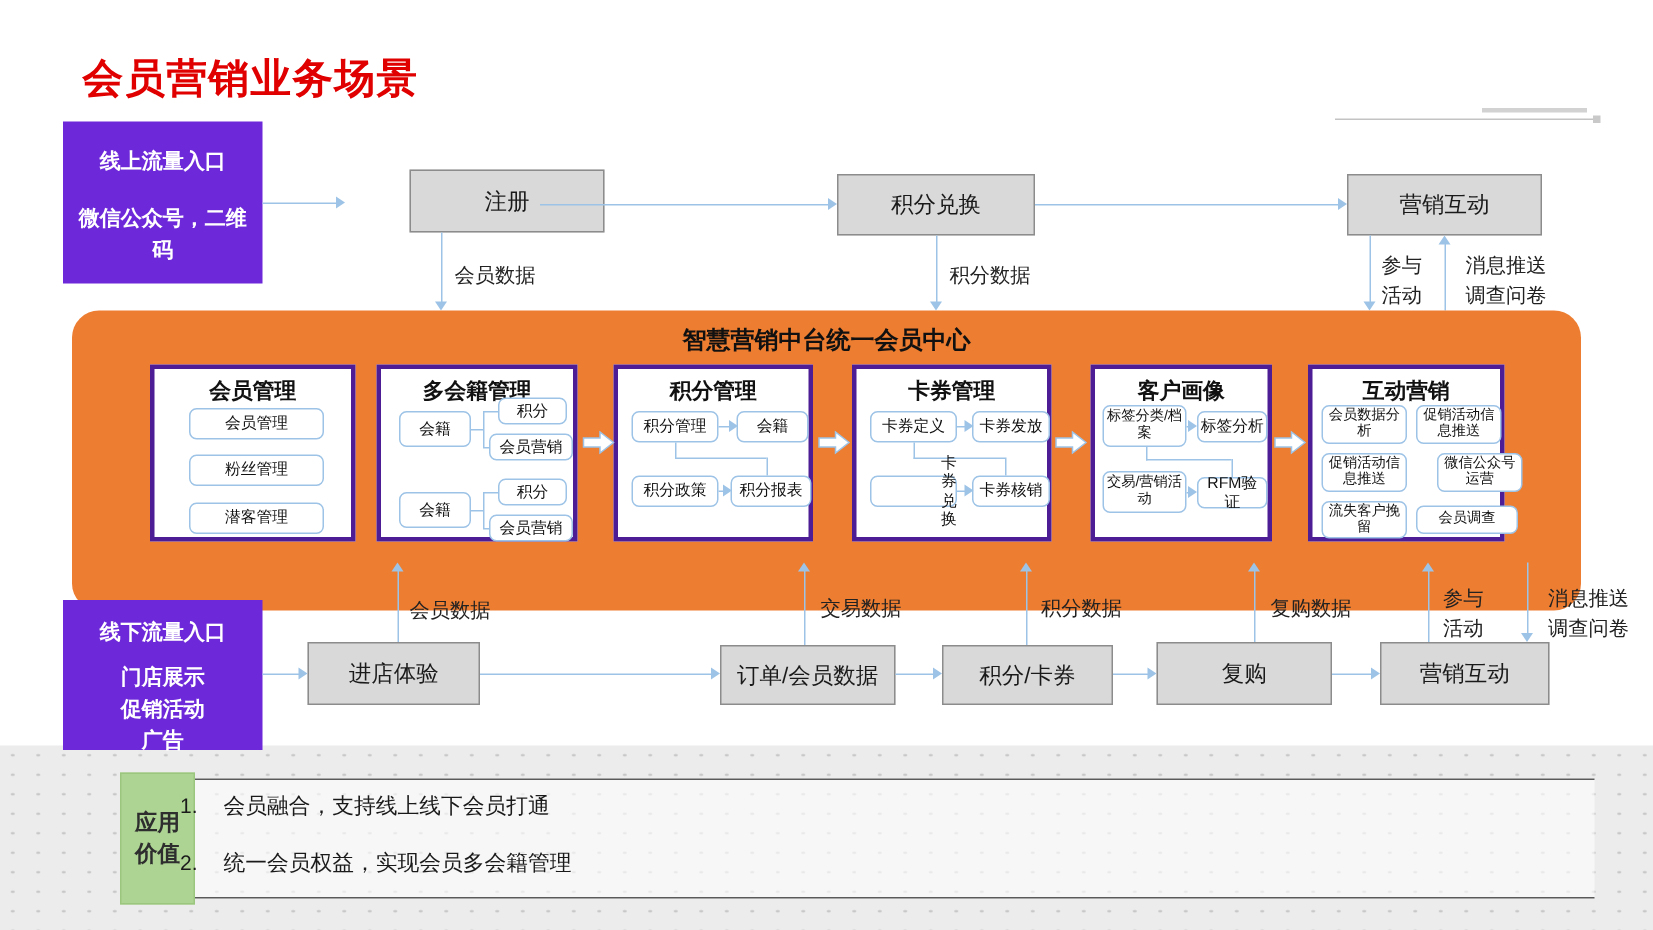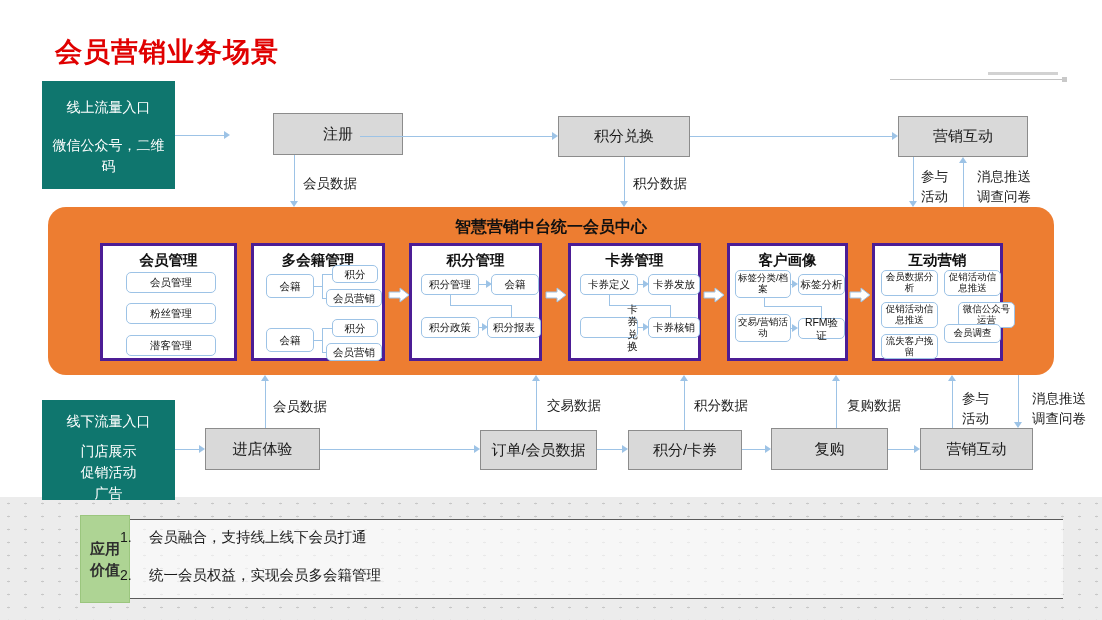--- a/index.html
+++ b/index.html
@@ -5,35 +5,35 @@
   * { margin:0; padding:0; box-sizing:border-box; }
   body { background:#fff; font-family:"Liberation Sans", sans-serif; }
   .stage { position:relative; width:1102px; height:620px; background:#ffffff; overflow:hidden; }
 
   .page-title { position:absolute; left:55px; top:34px; font-size:27px; font-weight:bold; color:#e00000; letter-spacing:1px; }
 
   .deco-thin { position:absolute; height:1px; background:#c3c3c3; }
   .deco-thick { position:absolute; height:3px; background:#d2d2d2; }
   .deco-sq { position:absolute; width:5px; height:5px; background:#c9c9c9; }
 
-  .entry { position:absolute; background:#0f766e; color:#ffffff; font-weight:normal; text-align:center; font-size:14px; line-height:1.5; }
+  .entry { position:absolute; background:#6d28d9; color:#ffffff; font-weight:bold; text-align:center; font-size:14px; line-height:1.5; }
   .entry .detail { white-space:pre-line; }
 
   .pbox { position:absolute; background:#D9D9D9; border:1px solid #8c8c8c; display:flex; align-items:center; justify-content:center; font-size:15px; color:#1a1a1a; }
 
   .hl { position:absolute; height:1px; background:#9DC3E6; }
   .vl { position:absolute; width:1px; background:#9DC3E6; }
   .ar { position:absolute; width:0; height:0; }
   .ar.r { border-top:4px solid transparent; border-bottom:4px solid transparent; border-left:6px solid #9DC3E6; }
   .ar.d { border-left:4px solid transparent; border-right:4px solid transparent; border-top:6px solid #9DC3E6; }
   .ar.u { border-left:4px solid transparent; border-right:4px solid transparent; border-bottom:6px solid #9DC3E6; }
 
   .flabel { position:absolute; font-size:13.5px; color:#222; white-space:pre-line; line-height:1.5; }
 
-  .platform { position:absolute; left:48px; top:207px; width:1006px; height:168px; background:#ED7D31; border-radius:18px; }
+  .platform { position:absolute; left:48px; top:207px; width:1006px; height:200px; background:#ED7D31; border-radius:18px; }
   .platform-title { position:absolute; left:0; right:0; top:10px; text-align:center; font-size:16px; font-weight:bold; color:#111; }
 
   .panel { position:absolute; top:243px; height:118px; background:#ffffff; border:3px solid #4c1d95; }
   .ptitle { position:absolute; left:0; right:0; top:5px; text-align:center; font-size:14.5px; font-weight:bold; color:#111; }
   .sbox { position:absolute; background:#fff; border:1px solid #9DC3E6; border-radius:5px; display:flex; align-items:center; justify-content:center; font-size:10.5px; line-height:1.15; text-align:center; color:#111; padding:1px; }
   .sbox.tiny { font-size:9.5px; }
 
   .blockarrow { position:absolute; width:22px; height:16px; }
 
   .texture { position:absolute; left:0; right:0; top:497px; bottom:0; background-color:#ececec;
@@ -168,21 +168,21 @@
     <div class="ar r" style="left:62px; top:78px;"></div>
   </div>
 
   <div class="panel" style="left:872px; width:131px;">
     <div class="ptitle">互动营销</div>
     <div class="sbox tiny" style="left:6px; top:24px; width:57px; height:26px;">会员数据分析</div>
     <div class="sbox tiny" style="left:69px; top:24px; width:57px; height:26px;">促销活动信息推送</div>
     <div class="sbox tiny" style="left:6px; top:56px; width:57px; height:26px;">促销活动信息推送</div>
     <div class="sbox tiny" style="left:83px; top:56px; width:57px; height:26px;">微信公众号运营</div>
     <div class="sbox tiny" style="left:6px; top:88px; width:57px; height:25px;">流失客户挽留</div>
-    <div class="sbox tiny" style="left:69px; top:78px; width:57px; height:19px;">会员调查</div>
+    <div class="sbox tiny" style="left:69px; top:91px; width:68px; height:19px;">会员调查</div>
   </div>
 
   <svg class="blockarrow" style="left:388px; top:287px;" viewBox="0 0 22 16">
       <path d="M1 5 L12 5 L12 1 L21 8 L12 15 L12 11 L1 11 Z" fill="#ffffff" stroke="#9DC3E6" stroke-width="1"></path>
     </svg>
   <svg class="blockarrow" style="left:545px; top:287px;" viewBox="0 0 22 16">
       <path d="M1 5 L12 5 L12 1 L21 8 L12 15 L12 11 L1 11 Z" fill="#ffffff" stroke="#9DC3E6" stroke-width="1"></path>
     </svg>
   <svg class="blockarrow" style="left:703px; top:287px;" viewBox="0 0 22 16">
       <path d="M1 5 L12 5 L12 1 L21 8 L12 15 L12 11 L1 11 Z" fill="#ffffff" stroke="#9DC3E6" stroke-width="1"></path>

